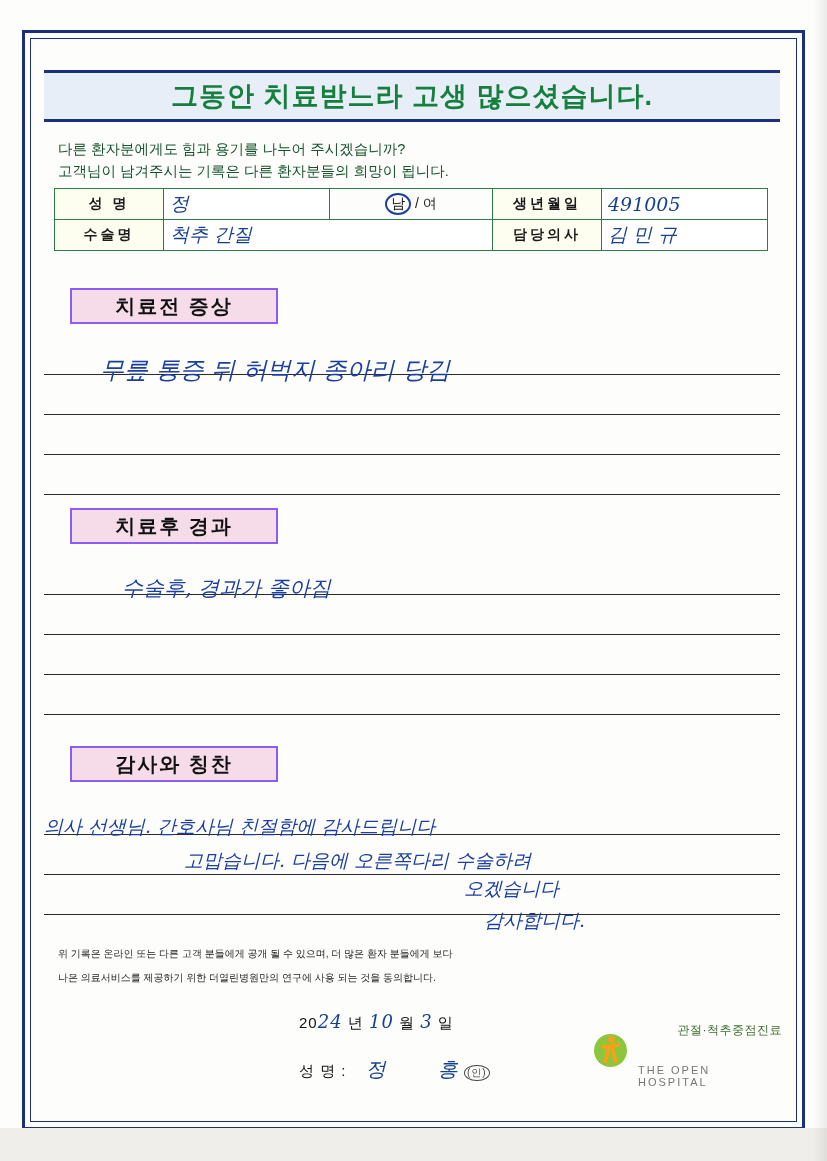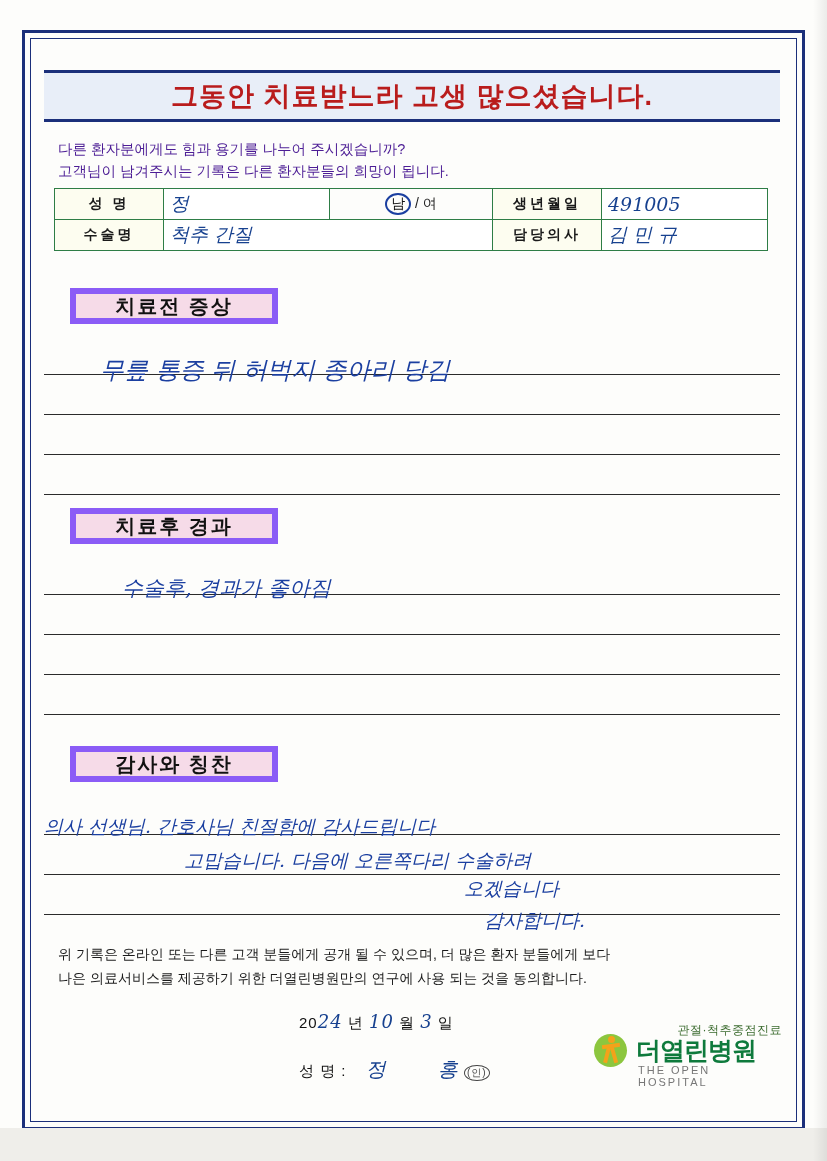--- a/index.html
+++ b/index.html
@@ -54,32 +54,32 @@
     border-top: 3px solid #1b2f7a;
     border-bottom: 3px solid #1b2f7a;
     box-sizing: border-box;
     display: flex;
     align-items: center;
     justify-content: center;
   }
   .title-text {
     font-size: 27px;
     font-weight: bold;
-    color: #b91c1c;
+    color: #15803d;
     letter-spacing: 1px;
     white-space: nowrap;
   }
   
   .intro {
     position: absolute;
     left: 14px;
     top: 82px;
     width: 700px;
     font-size: 14.5px;
-    color: #4c1d95;
+    color: #14532d;
     line-height: 22px;
   }
   
   .info-table {
     position: absolute;
     left: 10px;
     top: 132px;
     width: 714px;
     border-collapse: collapse;
     table-layout: fixed;
@@ -119,21 +119,21 @@
     display: inline-block;
     border: 2px solid #1b3fa0;
     border-radius: 50%;
     padding: 0px 4px;
     color: #111;
   }
   
   .section-head {
     position: absolute;
     background: #f6dbe8;
-    border: 6px solid #8b5cf6;
+    border: 2px solid #8b5cf6;
     box-sizing: border-box;
     height: 36px;
     display: flex;
     align-items: center;
     justify-content: center;
     padding: 0 16px;
   }
   .section-head span {
     font-size: 20px;
     font-weight: bold;
@@ -156,21 +156,21 @@
     color: #1b3fa0;
     font-size: 20px;
     white-space: nowrap;
   }
   
   .consent {
     position: absolute;
     left: 14px;
     top: 886px;
     width: 710px;
-    font-size: 14px;
+    font-size: 10px;
     line-height: 24px;
     color: #1a1a1a;
   }
   
   .date-row {
     position: absolute;
     left: 255px;
     top: 955px;
     font-size: 15px;
     color: #111;
@@ -404,21 +404,20 @@
       <div class="logo-top">관절·척추중점진료</div>
       <div class="logo-mark">
         <div class="mark-circle"></div>
         <div class="mark-person">
           <div class="head"></div>
           <div class="body"></div>
           <div class="leg1"></div>
           <div class="leg2"></div>
         </div>
       </div>
-      <div class="logo-main">더열린병원</div>
       <div class="logo-sub">THE OPEN HOSPITAL</div>
     </div>
 
   </div>
 
   <div class="fold"></div>
   <div class="edge-shade"></div>
 </div>
 
 </body></html>

